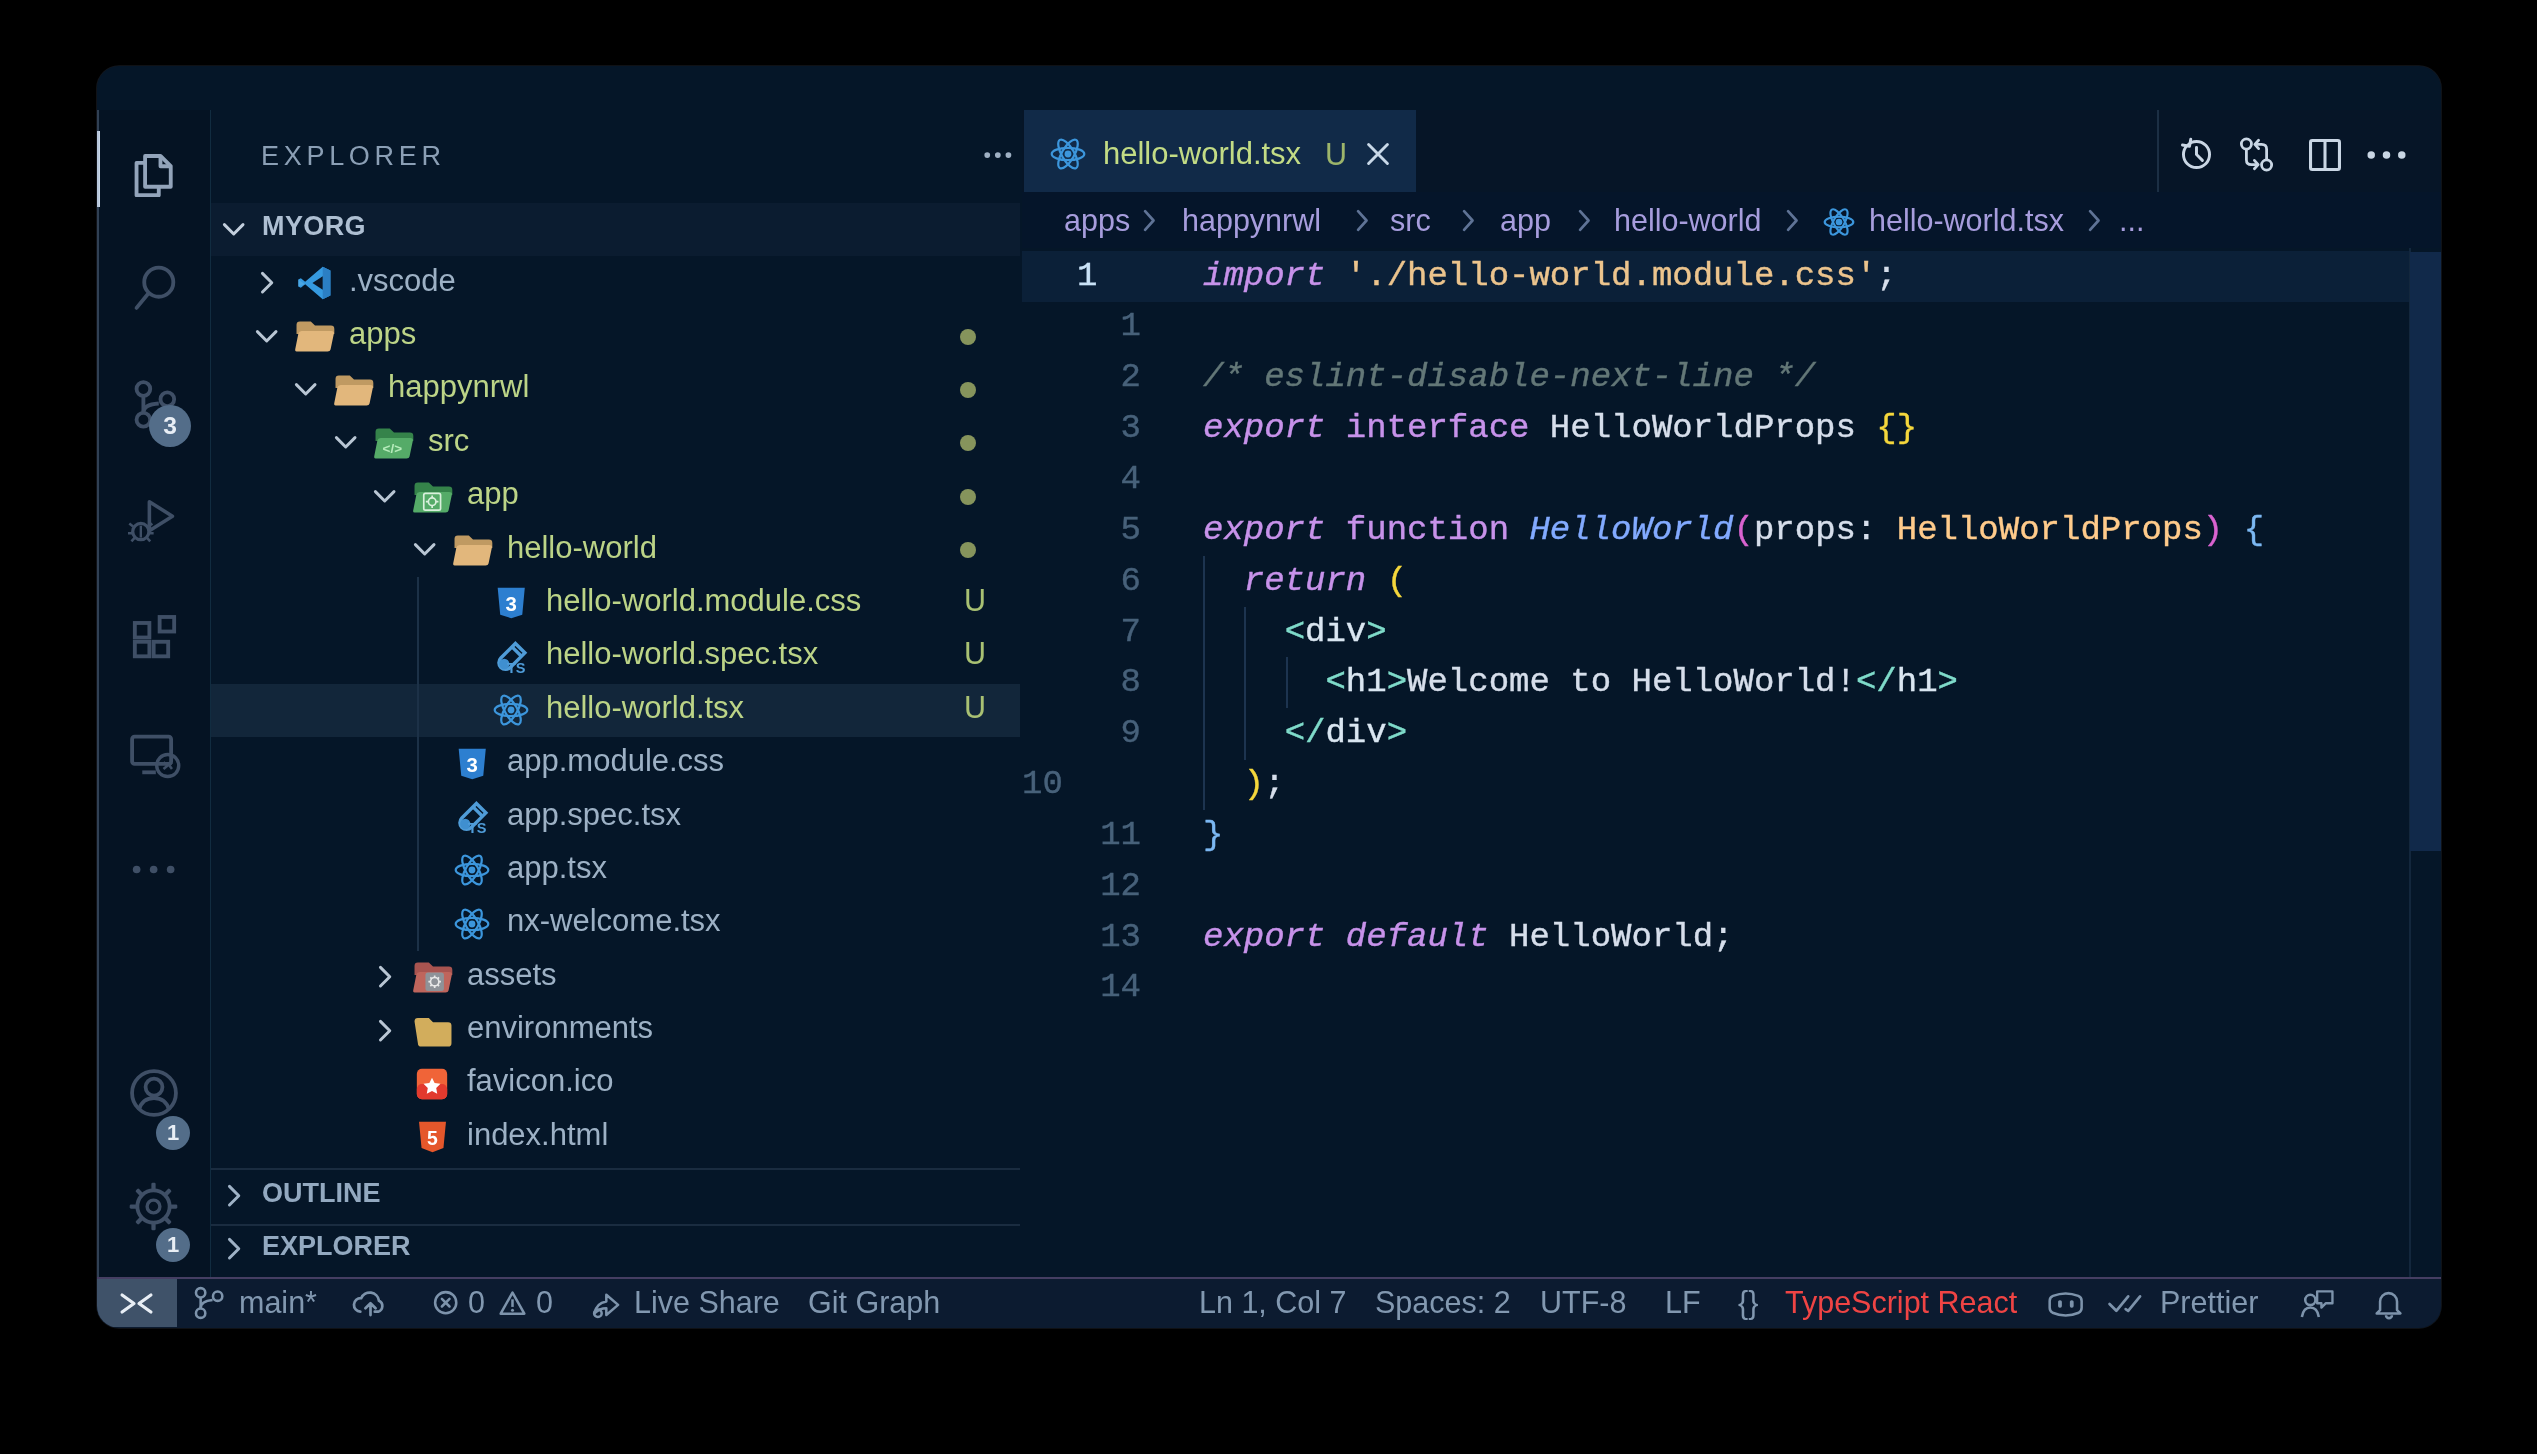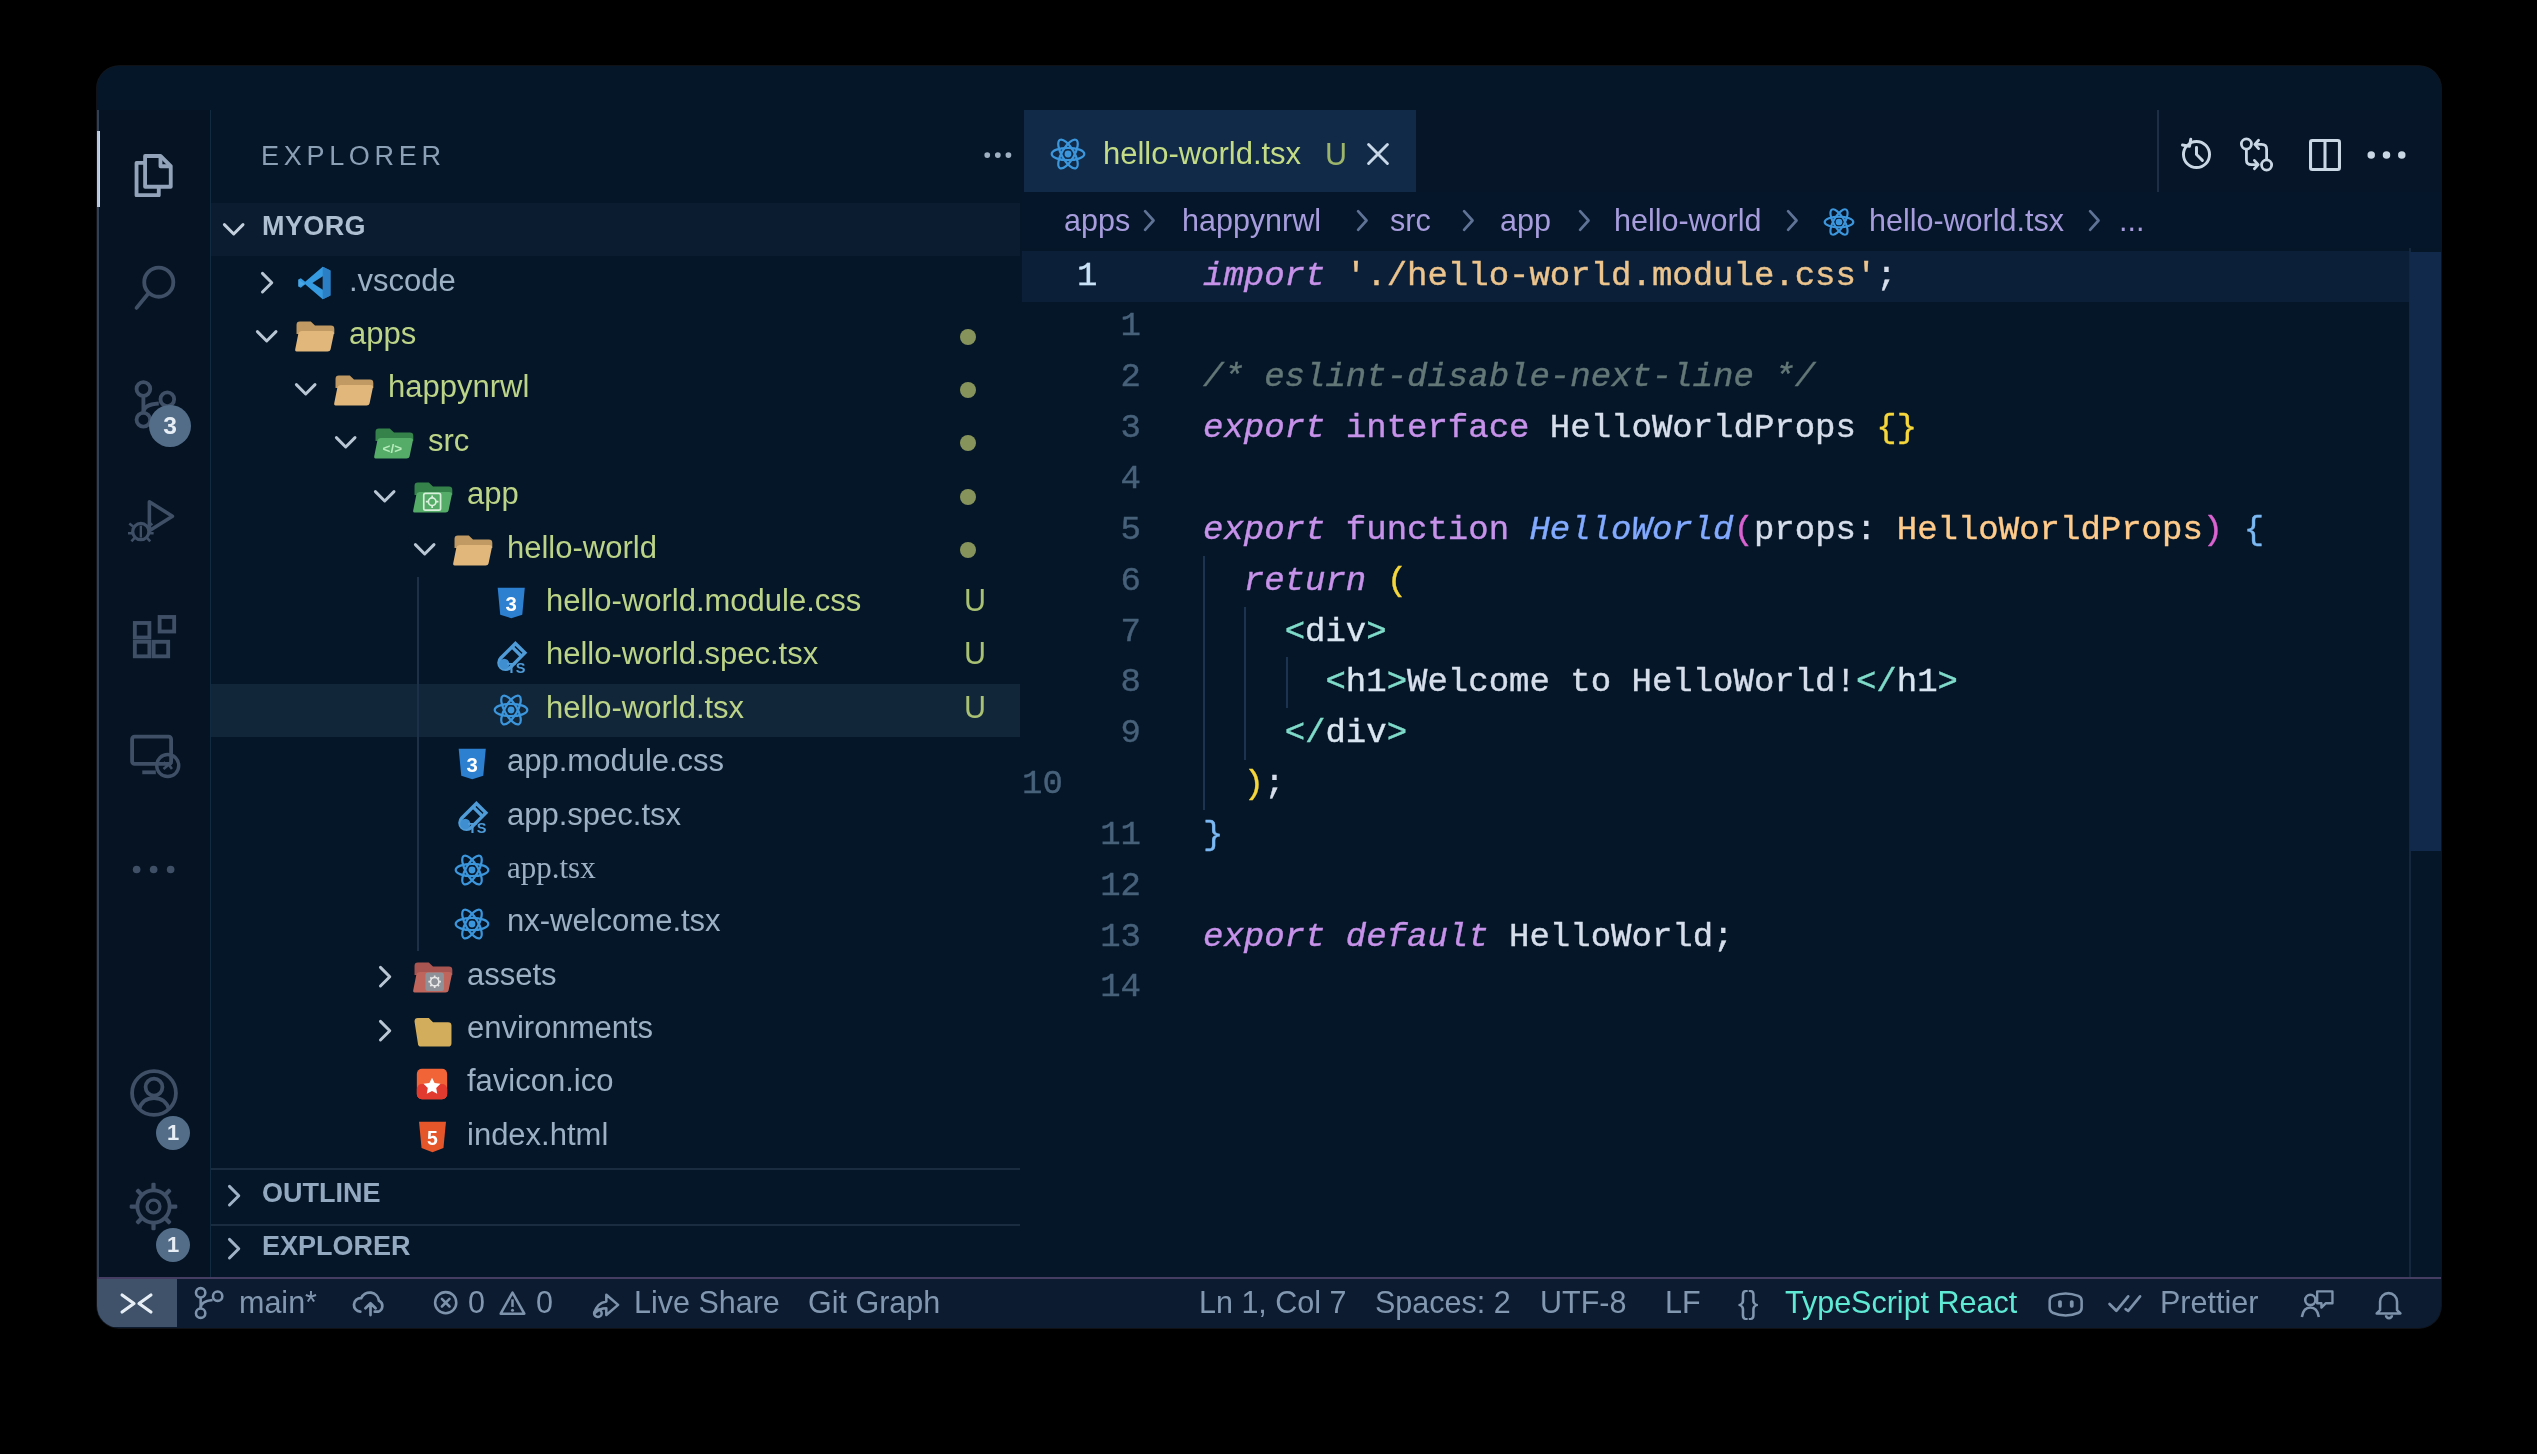--- a/index.html
+++ b/index.html
@@ -224,21 +224,21 @@
         </svg>
         <div class="slabel " style="left:296px;top:687px;">app.spec.tsx</div>
 <svg class="abs" style="left:243px;top:742px;" width="36" height="36" viewBox="0 0 42 42" fill="none">
           <g stroke="#3c96dc" stroke-width="2.6" fill="none">
             <ellipse cx="21.000000" cy="21.000000" rx="19.000000" ry="7.220000"></ellipse>
             <ellipse cx="21.000000" cy="21.000000" rx="19.000000" ry="7.220000" transform="rotate(60 21.000000 21.000000)"></ellipse>
             <ellipse cx="21.000000" cy="21.000000" rx="19.000000" ry="7.220000" transform="rotate(120 21.000000 21.000000)"></ellipse>
           </g>
           <circle cx="21.000000" cy="21.000000" r="4" fill="#3c96dc"></circle>
         </svg>
-        <div class="slabel " style="left:296px;top:740px;font-family:Liberation Serif, serif;">app.tsx</div>
+        <div class="slabel " style="left:296px;top:740px;">app.tsx</div>
 <svg class="abs" style="left:243px;top:796px;" width="36" height="36" viewBox="0 0 42 42" fill="none">
           <g stroke="#3c96dc" stroke-width="2.6" fill="none">
             <ellipse cx="21.000000" cy="21.000000" rx="19.000000" ry="7.220000"></ellipse>
             <ellipse cx="21.000000" cy="21.000000" rx="19.000000" ry="7.220000" transform="rotate(60 21.000000 21.000000)"></ellipse>
             <ellipse cx="21.000000" cy="21.000000" rx="19.000000" ry="7.220000" transform="rotate(120 21.000000 21.000000)"></ellipse>
           </g>
           <circle cx="21.000000" cy="21.000000" r="4" fill="#3c96dc"></circle>
         </svg>
         <div class="slabel " style="left:296px;top:793px;">nx-welcome.tsx</div>
 <svg class="abs" style="left:161px;top:854px;" width="25.4" height="25.4" viewBox="0 0 30 30" fill="none">
@@ -426,21 +426,21 @@
           <circle cx="8" cy="30" r="4.5" stroke="#7d93ab" stroke-width="3"></circle>
         </svg>
 <div class="st" style="left:537px;color:#8298b0;">Live Share</div>
 <div class="st" style="left:711px;color:#8298b0;">Git Graph</div>
 <div class="st" style="left:876px;color:#8298b0;margin-top:48px;">-- NORMAL --</div>
 <div class="st" style="left:1102px;color:#8298b0;">Ln 1, Col 7</div>
 <div class="st" style="left:1278px;color:#8298b0;">Spaces: 2</div>
 <div class="st" style="left:1443px;color:#8298b0;">UTF-8</div>
 <div class="st" style="left:1568px;color:#8298b0;">LF</div>
 <div class="st" style="left:1641px;color:#8298b0;">{}</div>
-<div class="st" style="left:1688px;color:#5eead4;">TypeScript React</div>
+<div class="st" style="left:1688px;color:#ef4444;">TypeScript React</div>
 <svg class="abs" style="left:1951px;top:10.2px;" width="37" height="29" viewBox="0 0 44 34" fill="none">
           <path d="M6 8 q15 -6 30 0 q4 1.5 4 6 v8 q0 4 -3.5 6 q-15.5 6.5 -31 0 q-3.5 -2 -3.5 -6 v-8 q0 -4.5 4 -6 z" stroke="#7d93ab" stroke-width="3" fill="none"></path>
           <rect x="12" y="13" width="4.5" height="9" rx="2" fill="#7d93ab"></rect>
           <rect x="26" y="13" width="4.5" height="9" rx="2" fill="#7d93ab"></rect>
         </svg>
 <svg class="abs" style="left:2010px;top:12.7px;" width="39" height="24" viewBox="0 0 46 28" fill="none">
           <path d="M3 14 l8 8 l14 -17" stroke="#7d93ab" stroke-width="3.2" fill="none" stroke-linecap="round" stroke-linejoin="round"></path>
           <path d="M22 20 l3 2 l14 -17" stroke="#7d93ab" stroke-width="3.2" fill="none" stroke-linecap="round" stroke-linejoin="round"></path>
         </svg>
 <div class="st" style="left:2063px;color:#8298b0;">Prettier</div>

